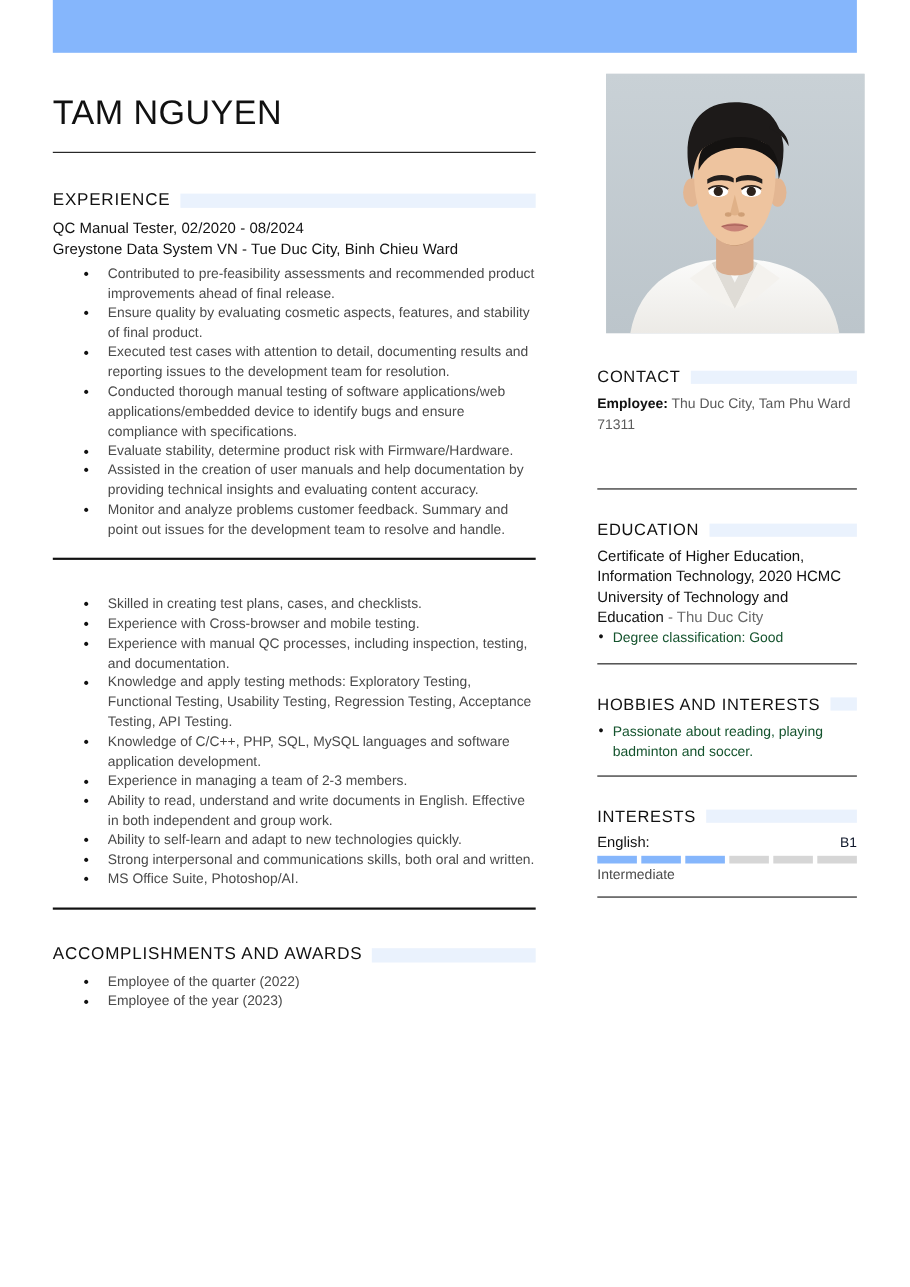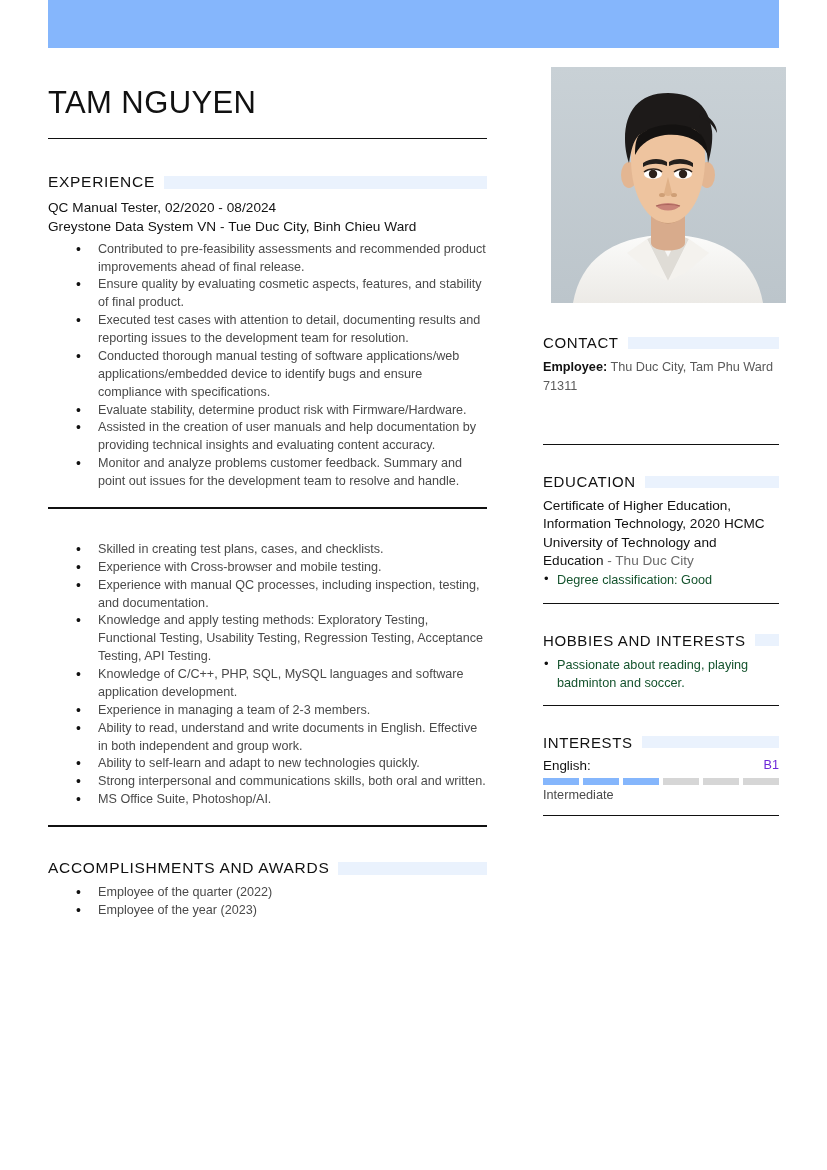--- a/index.html
+++ b/index.html
@@ -185,27 +185,27 @@
     margin-top: 13px;
     width: 236px;
   }
 
   .contact-spacer { height: 48px; }
 
   
   .lang-row {
     display: flex;
     justify-content: space-between;
-    align-items: center;
+    align-items: flex-end;
     font-size: 13.4px;
     color: #111;
     width: 236px;
     margin-top: 3px;
   }
-  .lang-level { font-size: 12.6px; color: #6d28d9; }
+  .lang-level { font-size: 12.6px; color: #0f172a; }
 
   .lang-bar {
     display: flex;
     gap: 4px;
     width: 236px;
     margin-top: 5px;
   }
   .lang-seg {
     flex: 1;
     height: 7px;

